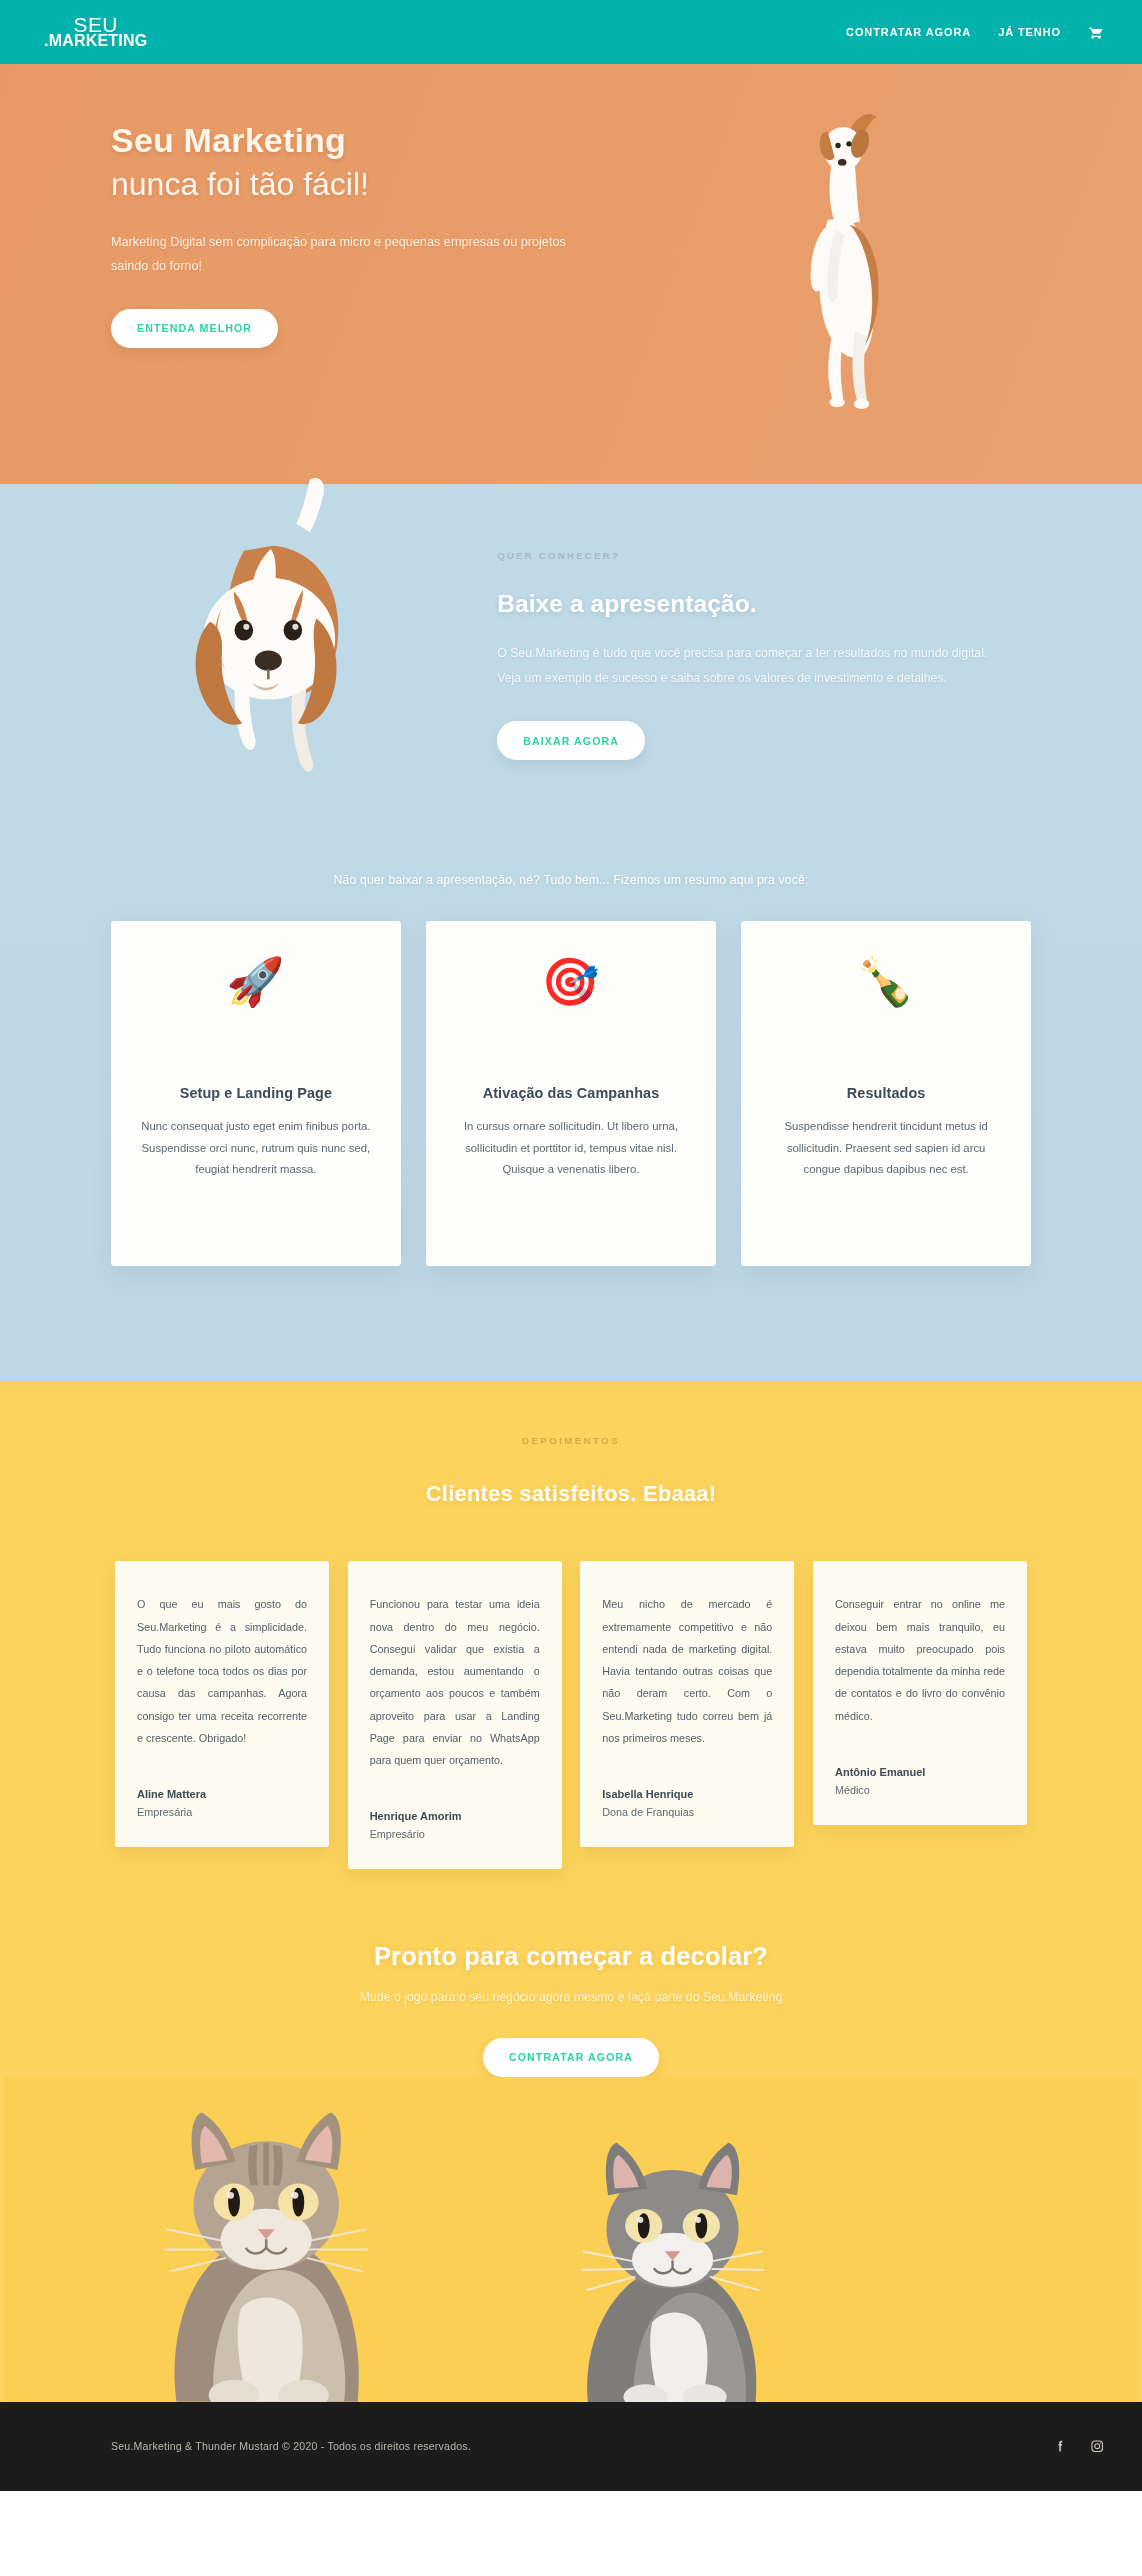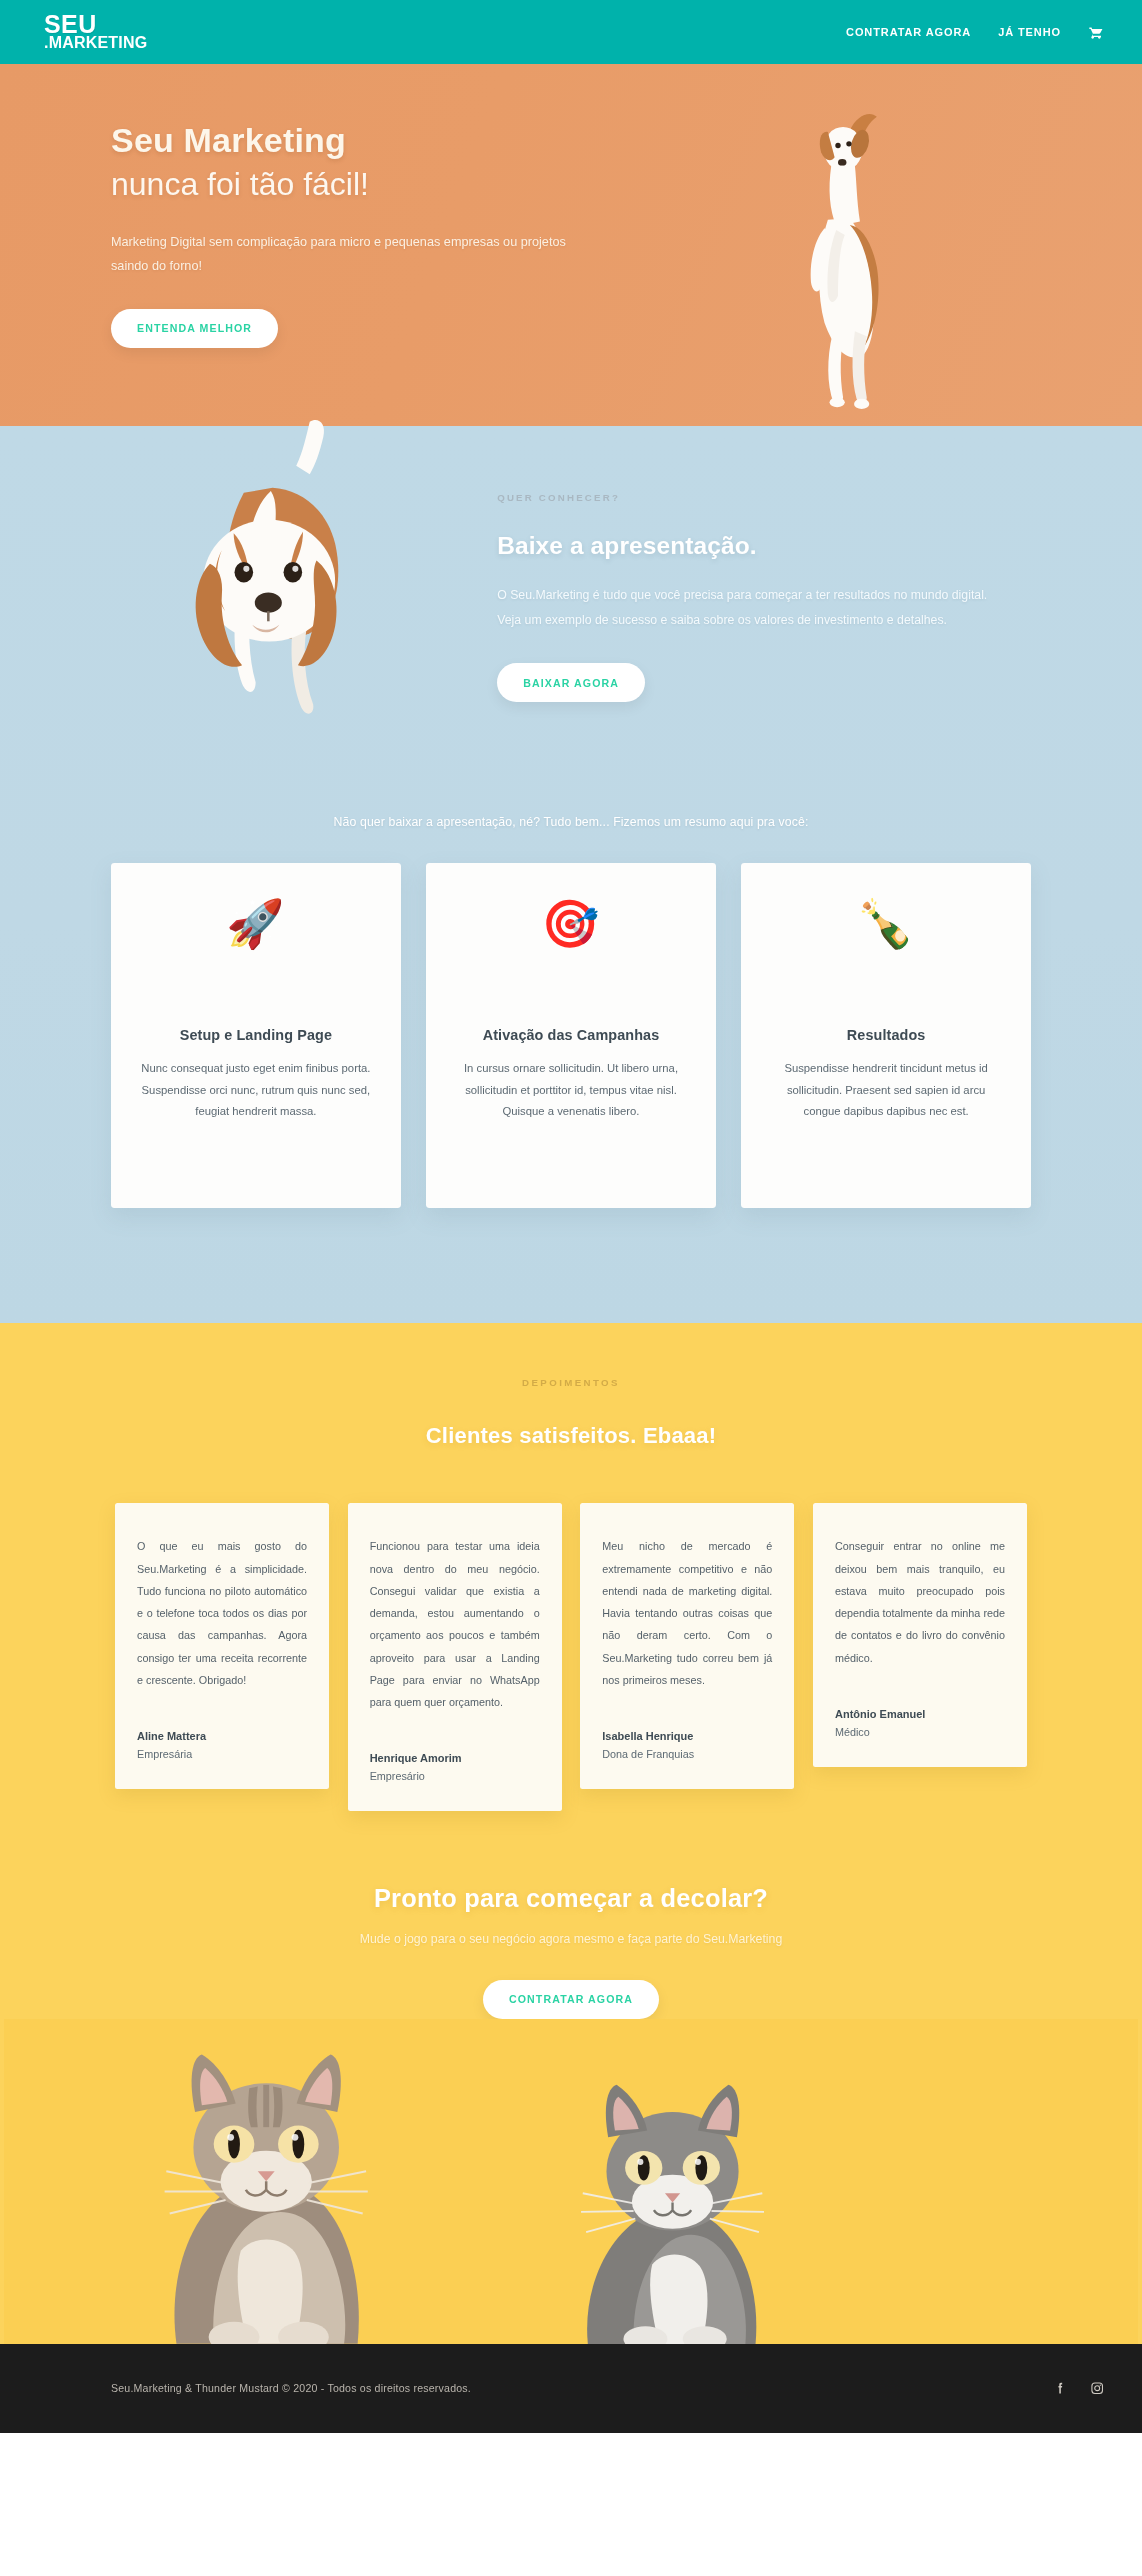--- a/index.html
+++ b/index.html
@@ -13,34 +13,35 @@
 
   
   .nav {
     height:64px; background:#00b2ab;
     display:flex; align-items:center;
     padding:0 38px 0 44px;
     position:relative; z-index:40;
   }
   .logo { display:flex; flex-direction:column; line-height:0.93; color:#fff; }
   .logo-top {
-    font-weight:700; font-size:25px; letter-spacing:0.4px;
+    font-weight:400; font-size:21px; letter-spacing:0.4px;
     text-shadow:0.8px 0.8px 0 rgba(0,0,0,.08);
+    text-align:center;
   }
   .logo-bot { font-weight:800; font-size:16px; letter-spacing:0.2px; }
   .nav-right { margin-left:auto; display:flex; align-items:center; gap:27px; }
   .nav-link {
     color:#ffffff; font-size:11px; font-weight:700;
     letter-spacing:0.9px; text-decoration:none; white-space:nowrap;
   }
   .cart-icon { display:flex; align-items:center; color:#fff; }
 
   
   .hero {
-    height:362px; position:relative; overflow:hidden;
+    height:420px; position:relative; overflow:hidden;
     background:linear-gradient(110deg,#e79a66 0%,#e89c68 40%,#e9a170 100%);
   }
   .hero-inner { padding:59px 0 0 111px; position:relative; z-index:3; max-width:609px; }
   .hero-h1 {
     color:#fdf6ea; font-size:34px; font-weight:800;
     letter-spacing:0.2px; line-height:1.02;
     text-shadow:0 1.7px 4.2px rgba(120,60,20,.18);
   }
   .hero-h2 {
     color:#fdf7ef; font-size:32px; font-weight:400;

